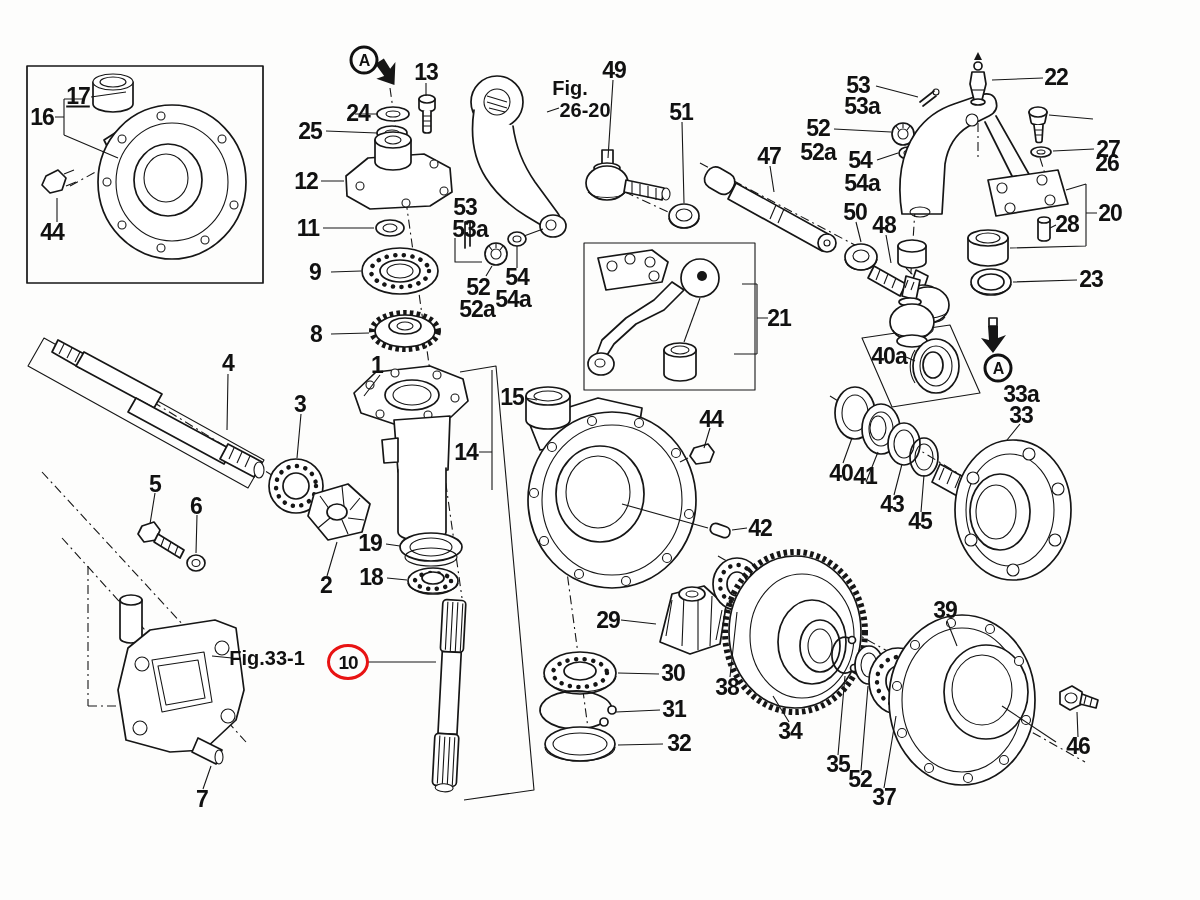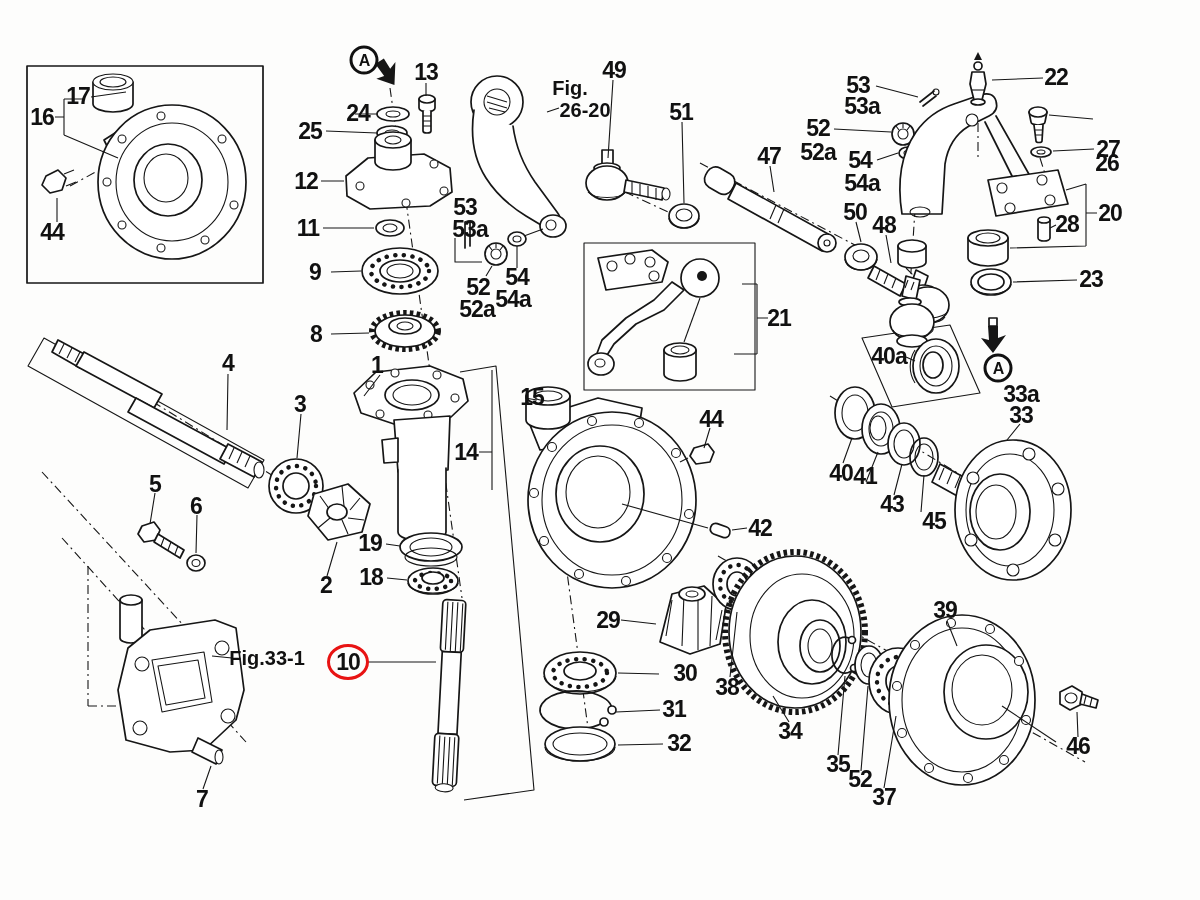--- a/index.html
+++ b/index.html
@@ -13,21 +13,21 @@
   .tf{fill:#fff;stroke:#161616;stroke-width:1.1}
   .d{fill:none;stroke:#161616;stroke-width:1.1;stroke-dasharray:9 4 2 4}
   .b{fill:#161616;stroke:none}
   .g{fill:none;stroke:#161616;stroke-width:6;stroke-dasharray:3.5 3.2}
   .balls{fill:none;stroke:#161616;stroke-width:4.5;stroke-linecap:round;stroke-dasharray:0.1 8.5}
   
   .callout{position:absolute;transform:translate(-50%,-50%);font-weight:bold;font-size:23px;
            color:#111;letter-spacing:-1px;white-space:nowrap;line-height:1;}
   .callout.fig{font-size:20px;letter-spacing:0;}
   .callout.hl{border:3px solid #e81313;border-radius:50%;width:36px;height:30px;
-              display:flex;align-items:center;justify-content:center;font-size:23px;}
+              display:flex;align-items:center;justify-content:center;font-size:19px;}
   .callout.view{border:3px solid #111;border-radius:50%;width:23px;height:23px;
                 display:flex;align-items:center;justify-content:center;font-size:16px;font-weight:900;}
 </style>
 </head>
 <body>
 
 <div id="stage">
 <svg width="1200" height="900" viewBox="0 0 1200 900">
 
   <g>
@@ -513,21 +513,21 @@
     <path class="t" d="M843,463 L852,438 M866,482 L878,452 M894,495 L902,464 M921,512 L924,475"></path>
     <path class="t" d="M479,452 H492 M492,370 V490 M525,398 L537,400"></path>
     <path class="t" d="M710,428 L704,448 M747,528 L732,530 M621,620 L656,624"></path>
     <path class="t" d="M659,674 L618,673 M660,710 L616,712 M663,744 L618,745"></path>
     <path class="t" d="M730,677 L737,612 M789,722 L773,696 M838,755 L845,676 M861,771 L868,686 M884,788 L896,716"></path>
     <path class="t" d="M947,621 L957,646 M1078,737 L1077,712"></path>
   </g>
 </svg>
 
 <div id="callout-layer">
-      <div class="callout" style="left: 78px; top: 96px;">17</div>
+      <div class="callout" style="left: 78px; top: 96px; text-decoration: underline;">17</div>
       <div class="callout" style="left: 42px; top: 117px;">16</div>
       <div class="callout" style="left: 52px; top: 232px;">44</div>
       <div class="callout view" style="left: 364px; top: 60px;">A</div>
       <div class="callout" style="left: 426px; top: 72px;">13</div>
       <div class="callout" style="left: 341px; top: 113px; margin-left: 17px;">24</div>
       <div class="callout" style="left: 310px; top: 131px;">25</div>
       <div class="callout" style="left: 306px; top: 181px;">12</div>
       <div class="callout" style="left: 308px; top: 228px;">11</div>
       <div class="callout" style="left: 315px; top: 272px;">9</div>
       <div class="callout" style="left: 316px; top: 334px;">8</div>
@@ -555,42 +555,42 @@
       <div class="callout" style="left: 1108px; top: 149px;">27</div>
       <div class="callout" style="left: 1110px; top: 213px;">20</div>
       <div class="callout" style="left: 1067px; top: 224px;">28</div>
       <div class="callout" style="left: 1091px; top: 279px;">23</div>
       <div class="callout" style="left: 779px; top: 318px;">21</div>
       <div class="callout" style="left: 889px; top: 356px;">40a</div>
       <div class="callout" style="left: 1021px; top: 394px;">33a</div>
       <div class="callout" style="left: 1021px; top: 415px;">33</div>
       <div class="callout view" style="left: 998px; top: 368px;">A</div>
       <div class="callout" style="left: 377px; top: 365px;">1</div>
-      <div class="callout" style="left: 532px; top: 397px;">15</div>
+      <div class="callout" style="left: 512px; top: 397px;">15</div>
       <div class="callout" style="left: 466px; top: 452px;">14</div>
       <div class="callout" style="left: 228px; top: 363px;">4</div>
       <div class="callout" style="left: 300px; top: 404px;">3</div>
       <div class="callout" style="left: 155px; top: 484px;">5</div>
       <div class="callout" style="left: 196px; top: 506px;">6</div>
       <div class="callout" style="left: 326px; top: 585px;">2</div>
       <div class="callout" style="left: 370px; top: 543px;">19</div>
       <div class="callout" style="left: 371px; top: 577px;">18</div>
       <div class="callout fig" style="left: 267px; top: 658px;">Fig.33-1</div>
       <div class="callout hl" style="left: 348px; top: 662px; border-color: rgb(232, 19, 19);">10</div>
       <div class="callout" style="left: 202px; top: 799px;">7</div>
       <div class="callout" style="left: 711px; top: 419px;">44</div>
       <div class="callout" style="left: 760px; top: 528px;">42</div>
       <div class="callout" style="left: 608px; top: 620px;">29</div>
-      <div class="callout" style="left: 673px; top: 673px; margin-left: 12px;">30</div>
+      <div class="callout" style="left: 673px; top: 673px;">30</div>
       <div class="callout" style="left: 674px; top: 709px;">31</div>
       <div class="callout" style="left: 679px; top: 743px;">32</div>
       <div class="callout" style="left: 841px; top: 473px;">40</div>
       <div class="callout" style="left: 865px; top: 476px;">41</div>
       <div class="callout" style="left: 892px; top: 504px;">43</div>
-      <div class="callout" style="left: 920px; top: 521px; margin-left: 14px;">45</div>
+      <div class="callout" style="left: 920px; top: 521px;">45</div>
       <div class="callout" style="left: 727px; top: 687px;">38</div>
       <div class="callout" style="left: 790px; top: 731px;">34</div>
       <div class="callout" style="left: 838px; top: 764px;">35</div>
       <div class="callout" style="left: 860px; top: 779px;">52</div>
       <div class="callout" style="left: 884px; top: 797px;">37</div>
       <div class="callout" style="left: 945px; top: 610px;">39</div>
       <div class="callout" style="left: 1078px; top: 746px;">46</div>
     </div>
 </div>
 

